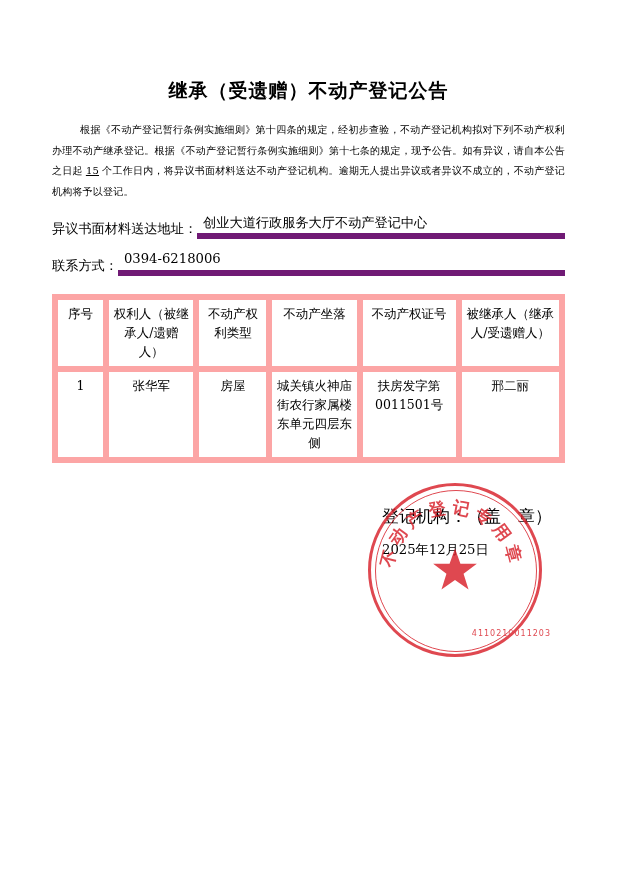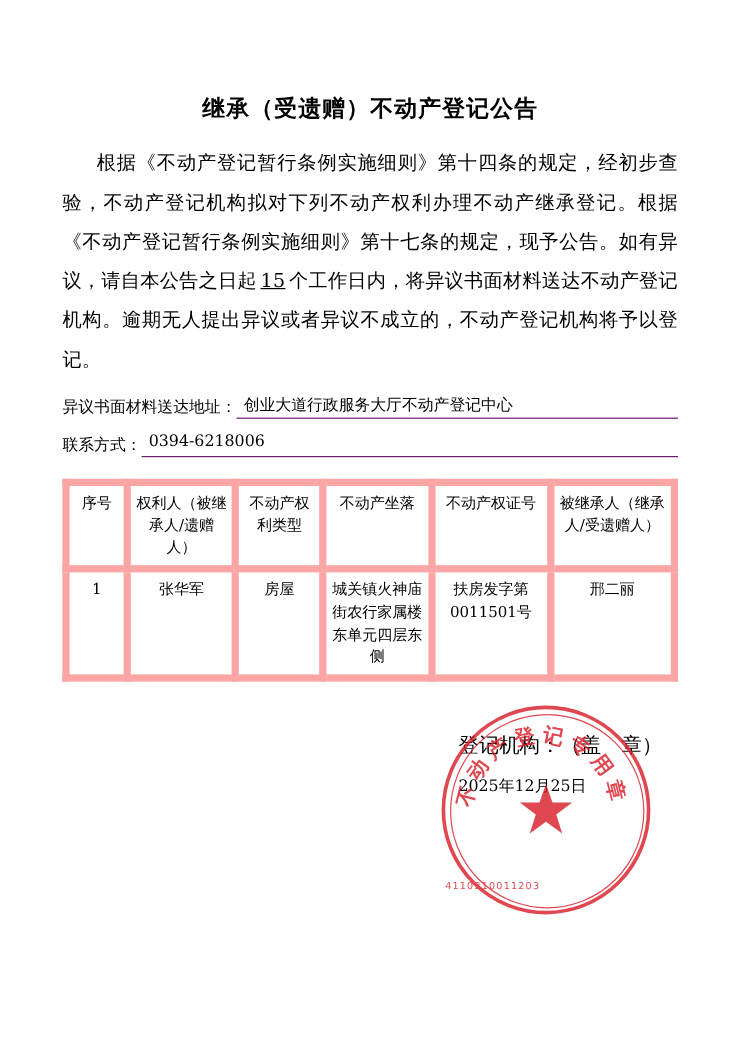--- a/index.html
+++ b/index.html
@@ -35,21 +35,21 @@
     text-align: right;
     font-size: 16px;
     font-weight: bold;
     padding-right: 32px;
     margin-bottom: 16px;
   }
   .doc-number .num {
     font-family: "DejaVu Serif", "Liberation Serif", serif;
   }
   .body-text {
-    font-size: 16px;
+    font-size: 10px;
     line-height: 2.05;
     text-align: justify;
     text-justify: inter-ideograph;
     letter-spacing: 0.2px;
   }
   .body-text .indent {
     display: inline-block;
     width: 28px;
   }
   .u-blank {
@@ -61,21 +61,21 @@
     margin-top: 12px;
     display: flex;
     align-items: flex-end;
   }
   .field-label {
     white-space: nowrap;
     padding-bottom: 1px;
   }
   .field-value {
     flex: 1;
-    border-bottom: 1px solid #701a75;
+    border-bottom: 6px solid #701a75;
     padding: 0 4px 1px 6px;
     min-height: 18px;
   }
   table.reg {
     width: 100%;
     border-collapse: collapse;
     margin-top: 18px;
     font-size: 12.5px;
     table-layout: fixed;
   }
@@ -154,23 +154,23 @@
     height: 46px;
   }
   .seal svg text {
     fill: #d8202a;
     font-family: "DejaVu Serif", "Liberation Serif", serif;
     font-weight: bold;
   }
   .seal .bottom-code {
     position: absolute;
     bottom: 16px;
-    left: 0;
+    left: 12px;
     width: 100%;
-    text-align: left;
+    text-align: right;
     color: #d8202a;
     font-size: 8px;
     letter-spacing: 1px;
     font-family: "DejaVu Sans", sans-serif;
   }
 </style>
 </head>
 <body>
 
 <div class="page">

